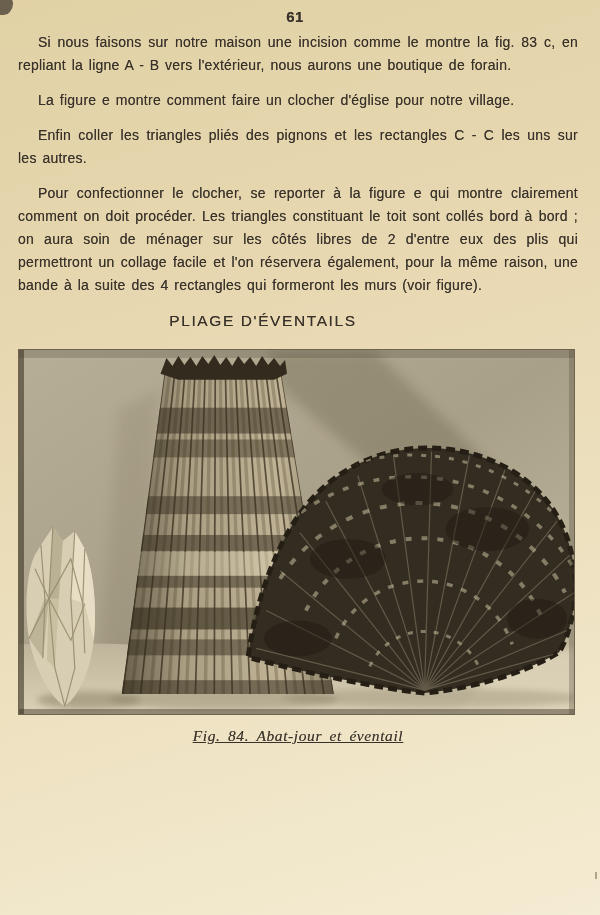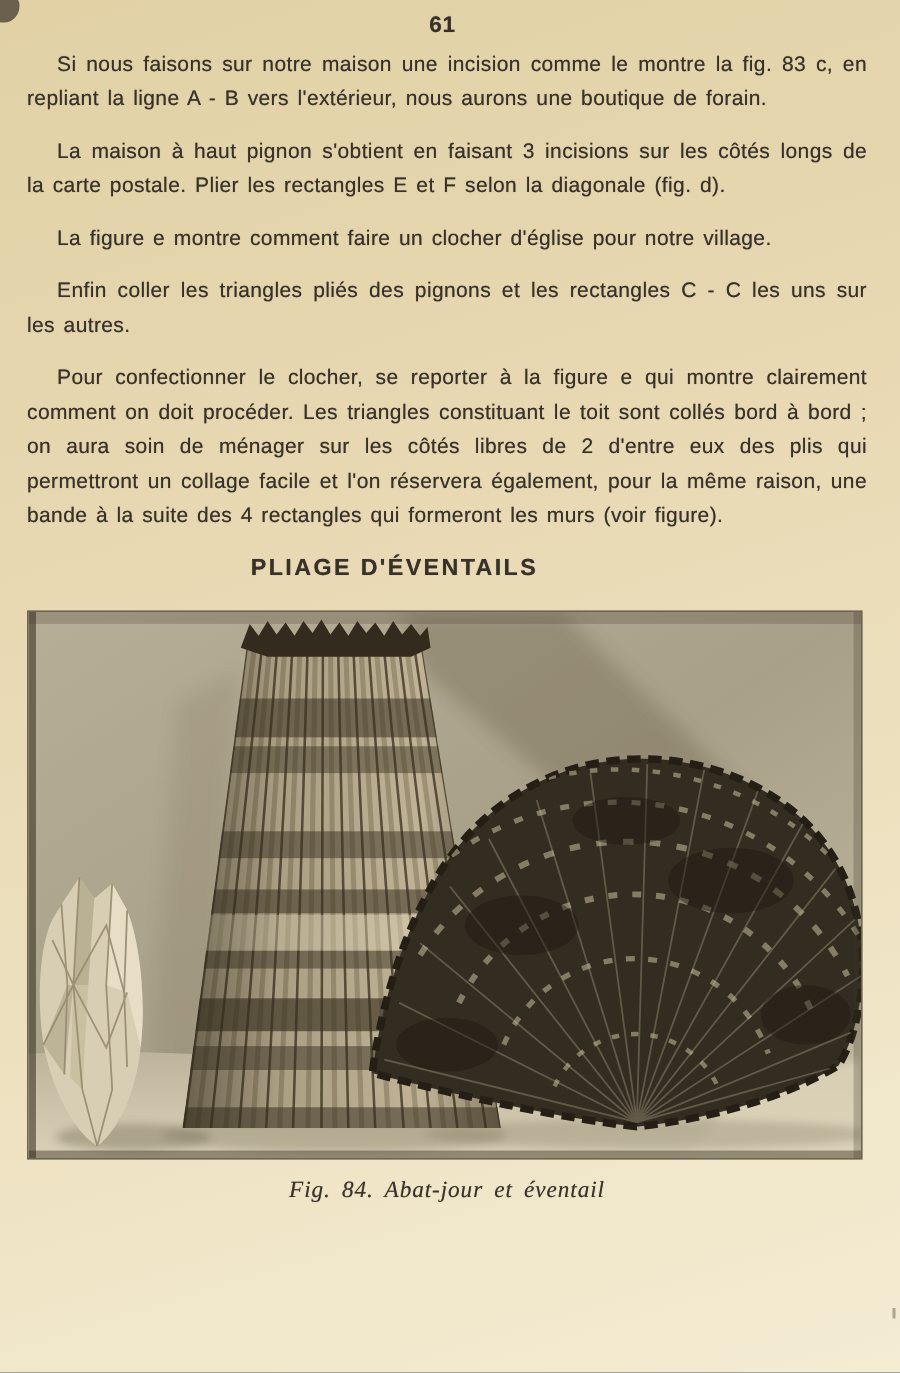--- a/index.html
+++ b/index.html
@@ -41,26 +41,26 @@
     text-indent:20px;
     word-spacing:1.6px;
     letter-spacing:.25px;
     text-shadow:0 0 .5px rgba(55,49,40,.65);
   }
   p.body-p.first { margin-top:5px; }
   h2.section-heading {
     margin:14px 70px 18px 0;
     text-align:center;
     font-size:15.5px;
-    font-weight:bold;
+    font-weight:normal;
     letter-spacing:1.6px;
     line-height:20px;
     text-shadow:0 0 .5px rgba(55,49,40,.7);
   }
-  figure { margin:13px 0 0 0; padding:0; }
+  figure { margin:13px 0 0 0; padding:0;text-decoration:underline; }
   .photo {
     position:relative;
     width:557px; height:366px;
     box-sizing:border-box;
     border:1px solid #6f6450;
     background:#b2a991;
     box-shadow:inset 0 0 20px rgba(45,38,26,.4);
   }
   .photo svg { display:block; }
   figcaption {
@@ -79,21 +79,20 @@
 <body>
 
 <div class="page">
 
   <div class="scan-blob"></div>
   <div class="scan-speck"></div>
 
   <div class="page-number">61</div>
 
   <p class="body-p first">Si nous faisons sur notre maison une incision comme le montre la fig. 83 c, en repliant la ligne A - B vers l'extérieur, nous aurons une boutique de forain.</p>
-  <p class="body-p">La maison à haut pignon s'obtient en faisant 3 incisions sur les côtés longs de la carte postale. Plier les rectangles E et F selon la diagonale (fig. d).</p>
   <p class="body-p">La figure e montre comment faire un clocher d'église pour notre village.</p>
   <p class="body-p">Enfin coller les triangles pliés des pignons et les rectangles C - C les uns sur les autres.</p>
   <p class="body-p">Pour confectionner le clocher, se reporter à la figure e qui montre clairement comment on doit procéder. Les triangles constituant le toit sont collés bord à bord ; on aura soin de ménager sur les côtés libres de 2 d'entre eux des plis qui permettront un collage facile et l'on réservera également, pour la même raison, une bande à la suite des 4 rectangles qui formeront les murs (voir figure).</p>
 
   <h2 class="section-heading">PLIAGE D'ÉVENTAILS</h2>
 
 
   <figure>
     <div class="photo">
       <svg width="555" height="364" viewBox="0 0 557 366" preserveAspectRatio="none">

